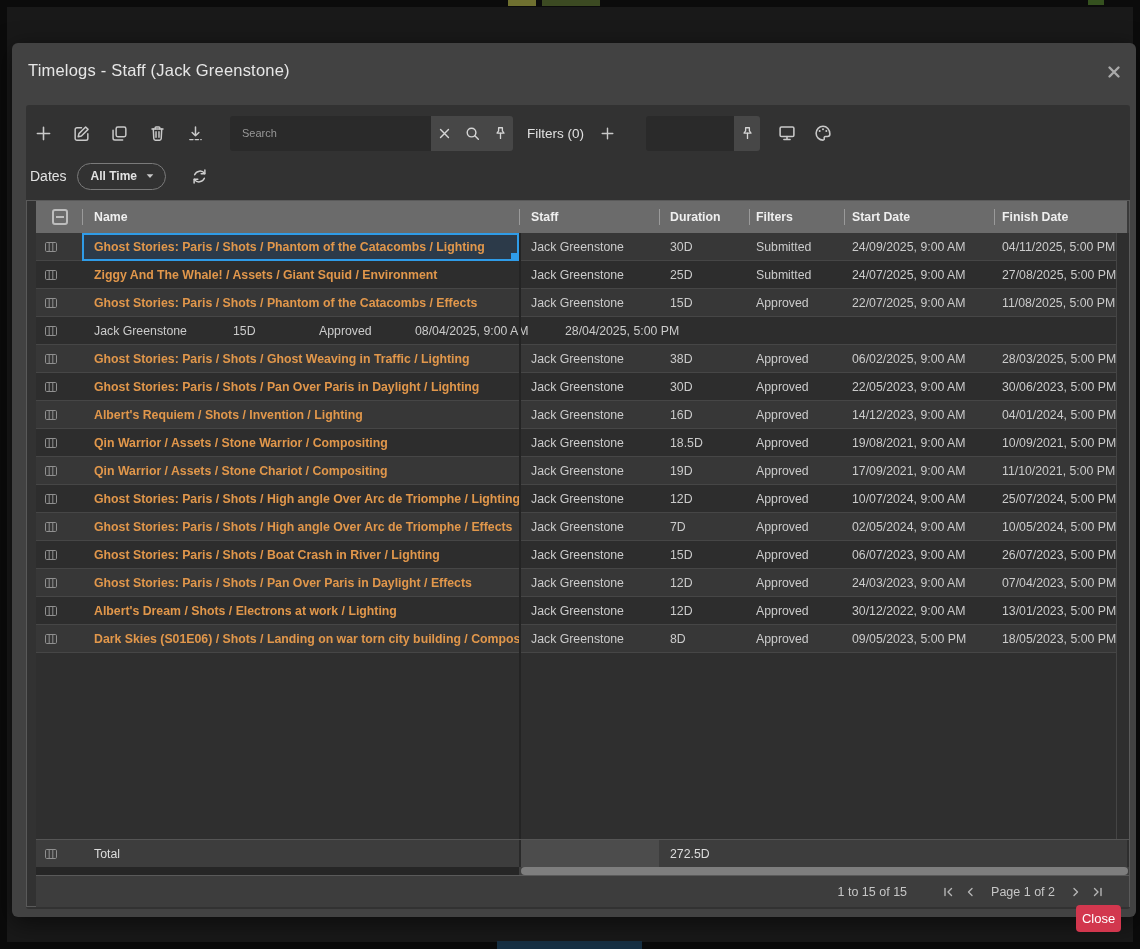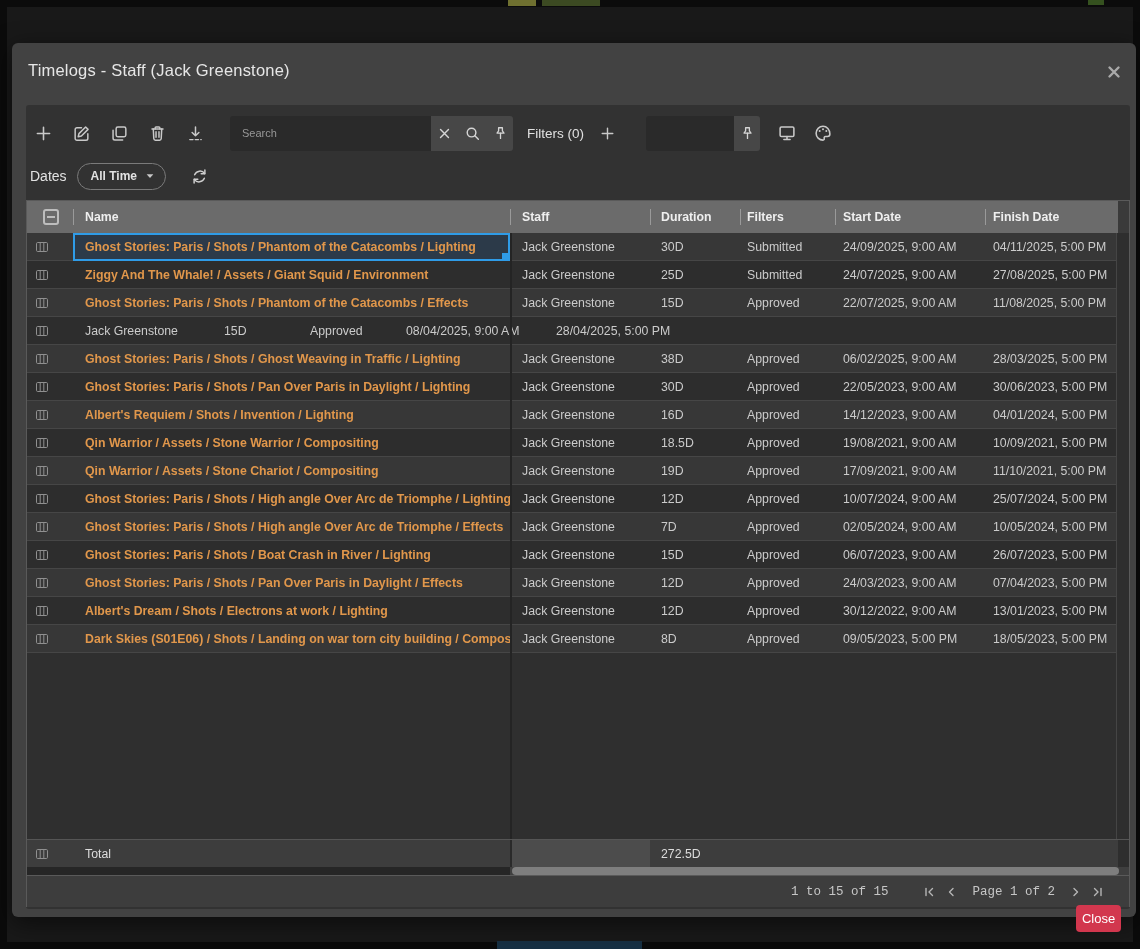--- a/index.html
+++ b/index.html
@@ -45,21 +45,21 @@
 
   
   #dates-row { position:absolute; left:0; top:57px; width:100%; height:28px; display:flex; align-items:center; }
   #dates-label { margin-left:4px; color:#e2e2e2; font-size:14px; }
   #dates-select { margin-left:10px; height:27px; min-width:84px; border:1px solid #7a7a7a; border-radius:14px;
                   display:flex; align-items:center; padding:0 9px 0 13px; cursor:pointer; }
   #dates-select span { color:#e2e2e2; font-size:12px; font-weight:bold; margin-right:7px; }
   #refresh-btn { margin-left:20px; }
 
   
-  #grid { position:absolute; left:0; top:95px; width:1104px; height:707px; border:1px solid #5a5a5a; }
+  #grid { position:absolute; left:0; top:95px; width:1104px; height:707px; border:1px solid #5a5a5a;padding-left:9px; }
   .cell { height:100%; flex:0 0 auto; display:flex; align-items:center; overflow:hidden; white-space:nowrap; }
   .c-handle { width:46px; } .c-name { width:437px; padding-left:12px; }
   .c-staff { width:140px; padding-left:12px; } .c-dur { width:90px; padding-left:11px; }
   .c-status { width:95px; padding-left:7px; } .c-start { width:150px; padding-left:8px; }
   .c-finish { width:133px; padding-left:8px; } .c-gutter { flex:1 1 auto; }
 
   #grid-header { display:flex; height:32px; background:#6b6b6b; color:#efefef; font-size:12.3px; font-weight:bold; }
   #grid-header .c-gutter { background:#3a3a3a; }
   #grid-header .hsep { position:relative; }
   #grid-header .hsep::before { content:""; position:absolute; left:0; top:8px; width:1px; height:16px; background:#9a9a9a; }
@@ -84,21 +84,21 @@
   #total-row .c-staff { background:#4c4c4c; }
   #total-row::before { content:""; position:absolute; left:483px; top:0; width:2px; height:100%; background:#2a2a2a; }
   #total-row .c-gutter { background:#2e2e2e; }
 
   #hscroll { display:flex; height:8px; }
   #hscroll-left { width:483px; background:#262626; }
   #hscroll-track { flex:1; background:#3f3f3f; position:relative; }
   #hscroll-thumb { position:absolute; left:2px; top:0; height:8px; width:607px; background:#7e7e7e; border-radius:4px; cursor:grab; }
 
   #pagination { display:flex; height:32px; background:#3d3d3d; border-top:1px solid #5a5a5a;
-                align-items:center; justify-content:flex-end; padding-right:20px; color:#c6c6c6; font-size:12.5px;font-family:Liberation Mono, monospace; }
+                align-items:center; justify-content:flex-end; padding-right:20px; color:#c6c6c6; font-size:12.5px; }
   #page-range { margin-right:30px; }
   .pg-btn { width:22px; height:22px; display:flex; align-items:center; justify-content:center; cursor:pointer; }
   #page-label { margin:0 10px; }
 
   
   #close-button { position:absolute; left:1076px; top:905px; width:45px; height:27px; background:#d2374e;
                   border:none; border-radius:4px; color:#fff; font-size:13px; font-family:inherit; cursor:pointer; }
 
   svg { display:block; }
 </style>

